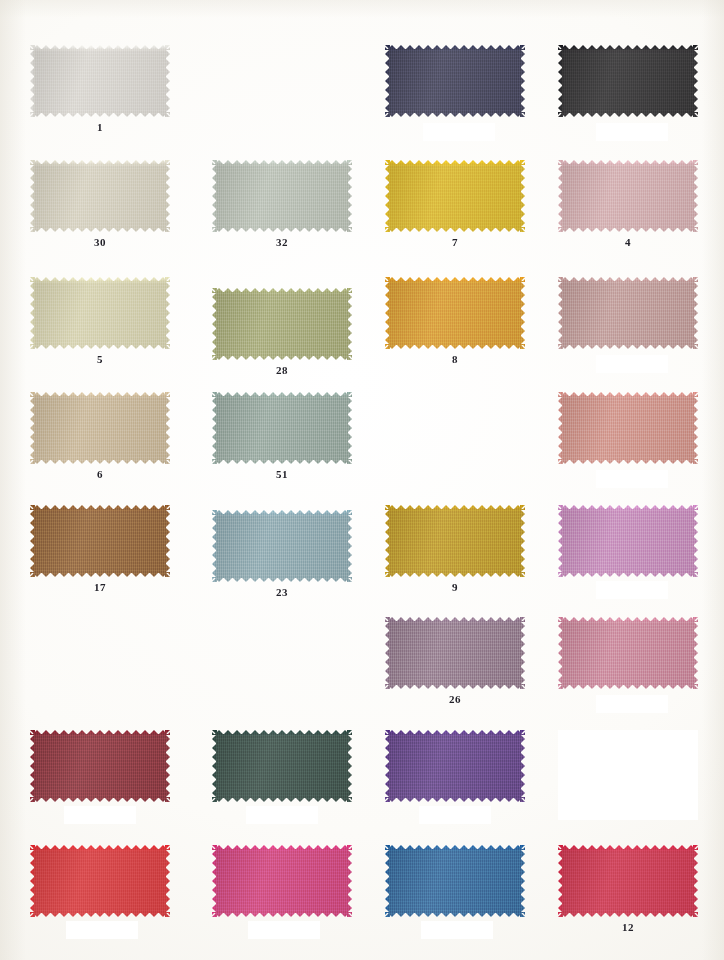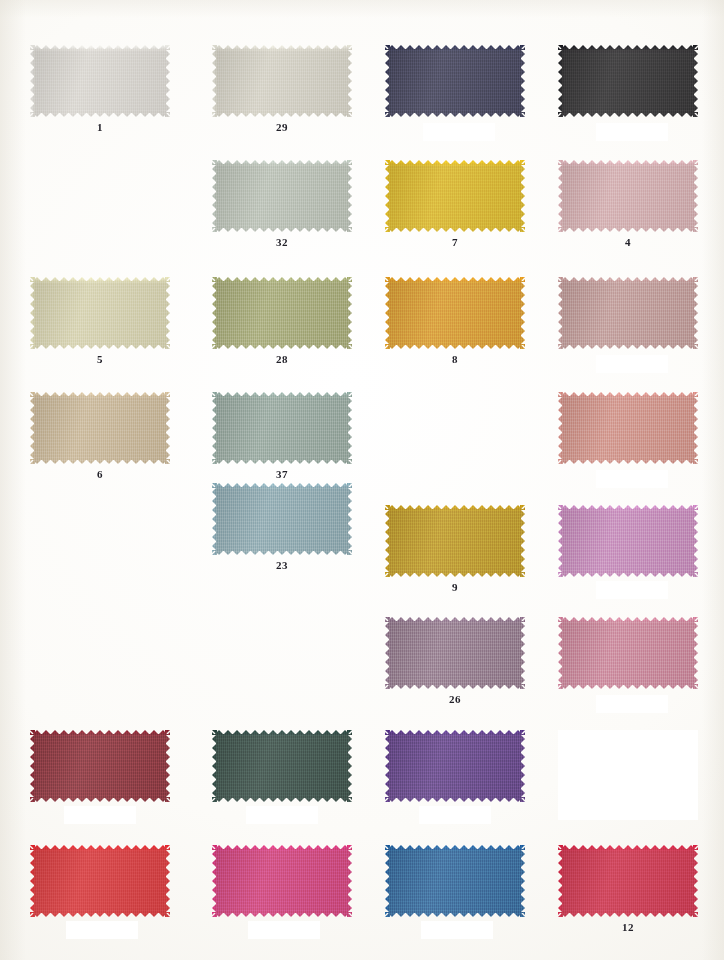--- a/index.html
+++ b/index.html
@@ -97,44 +97,44 @@
 <div id="paper"></div>
 <div id="grid">
     <div class="cell" style="left: 30px; top: 45px; width: 140px; height: 96px;">
       <div class="swatch" style="background: rgb(251, 250, 245);">
         <div class="drop"></div>
         <div class="weave"></div>
         <div class="shade"></div>
       </div>
       <div class="label">1</div>
     </div>
-    <div class="cell" style="left: 212px; top: 45px; width: 140px; height: 96px;">
-      <div class="swatch" style="background: rgb(244, 243, 230);">
-        <div class="drop"></div>
-        <div class="weave"></div>
-        <div class="shade"></div>
-      </div>
-      <div class="label">29</div>
-    </div>
     <div class="cell" style="left: 385px; top: 45px; width: 140px; height: 96px;">
       <div class="swatch" style="background: rgb(43, 47, 82);">
         <div class="drop"></div>
         <div class="weave"></div>
         <div class="shade"></div>
       </div>
       <div class="label">3</div>
     </div>
     <div class="cell" style="left: 558px; top: 45px; width: 140px; height: 96px;">
       <div class="swatch" style="background: rgb(21, 22, 28);">
         <div class="drop"></div>
         <div class="weave"></div>
         <div class="shade"></div>
       </div>
       <div class="label">2</div>
     </div>
+    <div class="cell" style="left: 30px; top: 160px; width: 140px; height: 96px;">
+      <div class="swatch" style="background: rgb(246, 242, 223);">
+        <div class="drop"></div>
+        <div class="weave"></div>
+        <div class="shade"></div>
+      </div>
+      <div class="label">30</div>
+    </div>
     <div class="cell" style="left: 212px; top: 160px; width: 140px; height: 96px;">
       <div class="swatch" style="background: rgb(207, 219, 208);">
         <div class="drop"></div>
         <div class="weave"></div>
         <div class="shade"></div>
       </div>
       <div class="label">32</div>
     </div>
     <div class="cell" style="left: 385px; top: 160px; width: 140px; height: 96px;">
       <div class="swatch" style="background: rgb(251, 205, 21);">
@@ -153,21 +153,21 @@
       <div class="label">4</div>
     </div>
     <div class="cell" style="left: 30px; top: 277px; width: 140px; height: 96px;">
       <div class="swatch" style="background: rgb(247, 244, 199);">
         <div class="drop"></div>
         <div class="weave"></div>
         <div class="shade"></div>
       </div>
       <div class="label">5</div>
     </div>
-    <div class="cell" style="left: 212px; top: 277px; width: 140px; height: 96px;">
+    <div class="cell" style="left: 212px; top: 288px; width: 140px; height: 96px;">
       <div class="swatch" style="background: rgb(181, 189, 124);">
         <div class="drop"></div>
         <div class="weave"></div>
         <div class="shade"></div>
       </div>
       <div class="label">28</div>
     </div>
     <div class="cell" style="left: 385px; top: 277px; width: 140px; height: 96px;">
       <div class="swatch" style="background: rgb(249, 167, 27);">
         <div class="drop"></div>
@@ -191,31 +191,39 @@
         <div class="shade"></div>
       </div>
       <div class="label">6</div>
     </div>
     <div class="cell" style="left: 212px; top: 392px; width: 140px; height: 96px;">
       <div class="swatch" style="background: rgb(159, 187, 178);">
         <div class="drop"></div>
         <div class="weave"></div>
         <div class="shade"></div>
       </div>
-      <div class="label">37</div>
+      <div class="label">51</div>
     </div>
     <div class="cell" style="left: 558px; top: 392px; width: 140px; height: 96px;">
       <div class="swatch" style="background: rgb(239, 156, 147);">
         <div class="drop"></div>
         <div class="weave"></div>
         <div class="shade"></div>
       </div>
       <div class="label">15</div>
     </div>
-    <div class="cell" style="left: 212px; top: 483px; width: 140px; height: 96px;">
+    <div class="cell" style="left: 30px; top: 505px; width: 140px; height: 96px;">
+      <div class="swatch" style="background: rgb(154, 92, 38);">
+        <div class="drop"></div>
+        <div class="weave"></div>
+        <div class="shade"></div>
+      </div>
+      <div class="label">17</div>
+    </div>
+    <div class="cell" style="left: 212px; top: 510px; width: 140px; height: 96px;">
       <div class="swatch" style="background: rgb(146, 188, 203);">
         <div class="drop"></div>
         <div class="weave"></div>
         <div class="shade"></div>
       </div>
       <div class="label">23</div>
     </div>
     <div class="cell" style="left: 385px; top: 505px; width: 140px; height: 96px;">
       <div class="swatch" style="background: rgb(214, 165, 17);">
         <div class="drop"></div>

